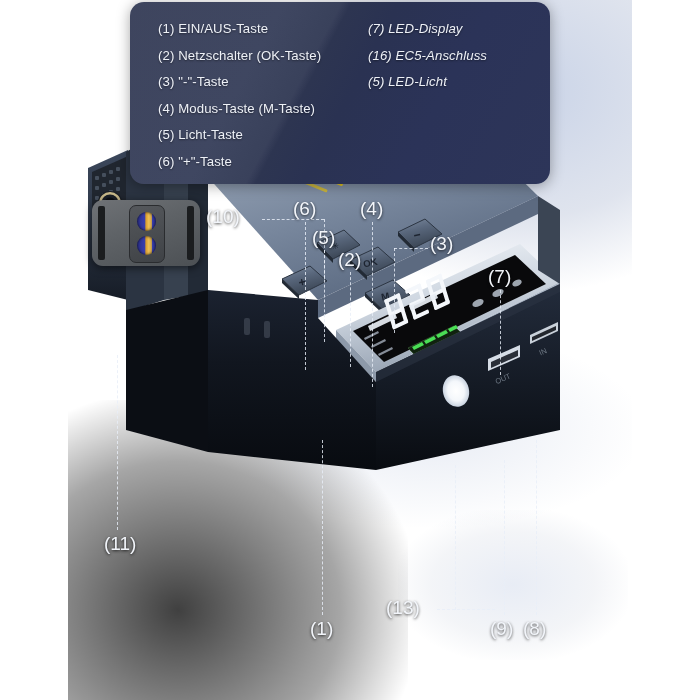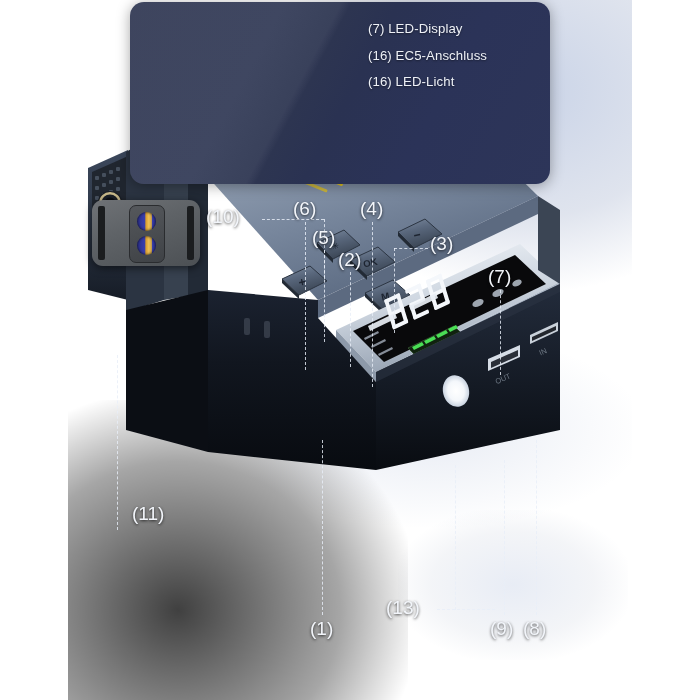--- a/index.html
+++ b/index.html
@@ -82,21 +82,21 @@
   #legend .sheen {
     position: absolute; left: 0; top: 0; width: 100%; height: 100%;
     background: linear-gradient(118deg, rgba(255,255,255,0.055) 0%, rgba(255,255,255,0.055) 41%, rgba(255,255,255,0.0) 43%, rgba(255,255,255,0) 100%);
     pointer-events: none;
   }
   .legend-col {
     position: absolute;
     top: 14px;
   }
   #col-left  { left: 28px;  width: 210px; }
-  #col-right { left: 238px; width: 196px; }
+  #col-right { left: 238px; width: 196px; font-style: italic; }
   .legend-item {
     color: #eef1f7;
     font-size: 13.2px;
     line-height: 26.5px;
     white-space: nowrap;
     letter-spacing: 0.1px;
     text-shadow: 0 1px 2px rgba(0,0,0,0.45);
   }
 
   
@@ -399,24 +399,32 @@
         <path d="M464,337 L488,326 L488,330 L464,341 Z" fill="#23272e"></path>
         <text x="476" y="354" font-family="'Liberation Sans',sans-serif" font-size="7.5" fill="#6d7783" text-anchor="middle" transform="rotate(-24 476 354)">IN</text>
       </g>
 
       <path d="M470,196 L492,210 L492,284 L470,270 Z" fill="#3b4554"></path>
     </svg>
   </div>
 
   <div id="legend">
     <div class="sheen"></div>
+    <div class="legend-col" id="col-left">
+      <div class="legend-item">(1) EIN/AUS-Taste</div>
+      <div class="legend-item">(2) Netzschalter (OK-Taste)</div>
+      <div class="legend-item">(3) "-"-Taste</div>
+      <div class="legend-item">(4) Modus-Taste (M-Taste)</div>
+      <div class="legend-item">(5) Licht-Taste</div>
+      <div class="legend-item">(6) "+"-Taste</div>
+    </div>
     <div class="legend-col" id="col-right">
       <div class="legend-item">(7) LED-Display</div>
       <div class="legend-item">(16) EC5-Anschluss</div>
-      <div class="legend-item">(16) LED-Licht</div>
+      <div class="legend-item">(5) LED-Licht</div>
     </div>
   </div>
 
   <div id="ec5-inset">
     <div class="bar-l"></div>
     <div class="bar-r"></div>
     <div class="plate">
       <div class="ec5-port p1"></div>
       <div class="ec5-port p2"></div>
     </div>
@@ -449,19 +457,19 @@
 
   <div class="lead v" style="left:536px; top:440px; height:175px;"></div>
 
   <div class="callout" style="left:206px; top:206px;text-align:center;">(10)</div>
   <div class="callout" style="left:293px; top:198px;">(6)</div>
   <div class="callout" style="left:312px; top:227px;">(5)</div>
   <div class="callout" style="left:338px; top:249px;">(2)</div>
   <div class="callout" style="left:360px; top:198px;">(4)</div>
   <div class="callout" style="left:430px; top:233px;">(3)</div>
   <div class="callout" style="left:488px; top:266px;">(7)</div>
-  <div class="callout" style="left:104px; top:503px;margin-left:28px;">(11)</div>
+  <div class="callout" style="left:104px; top:533px;">(11)</div>
   <div class="callout" style="left:310px; top:618px;">(1)</div>
   <div class="callout" style="left:386px; top:597px;">(13)</div>
   <div class="callout" style="left:490px; top:618px;">(9)</div>
   <div class="callout" style="left:523px; top:618px;">(8)</div>
 
 </div>
 
 </body></html>

